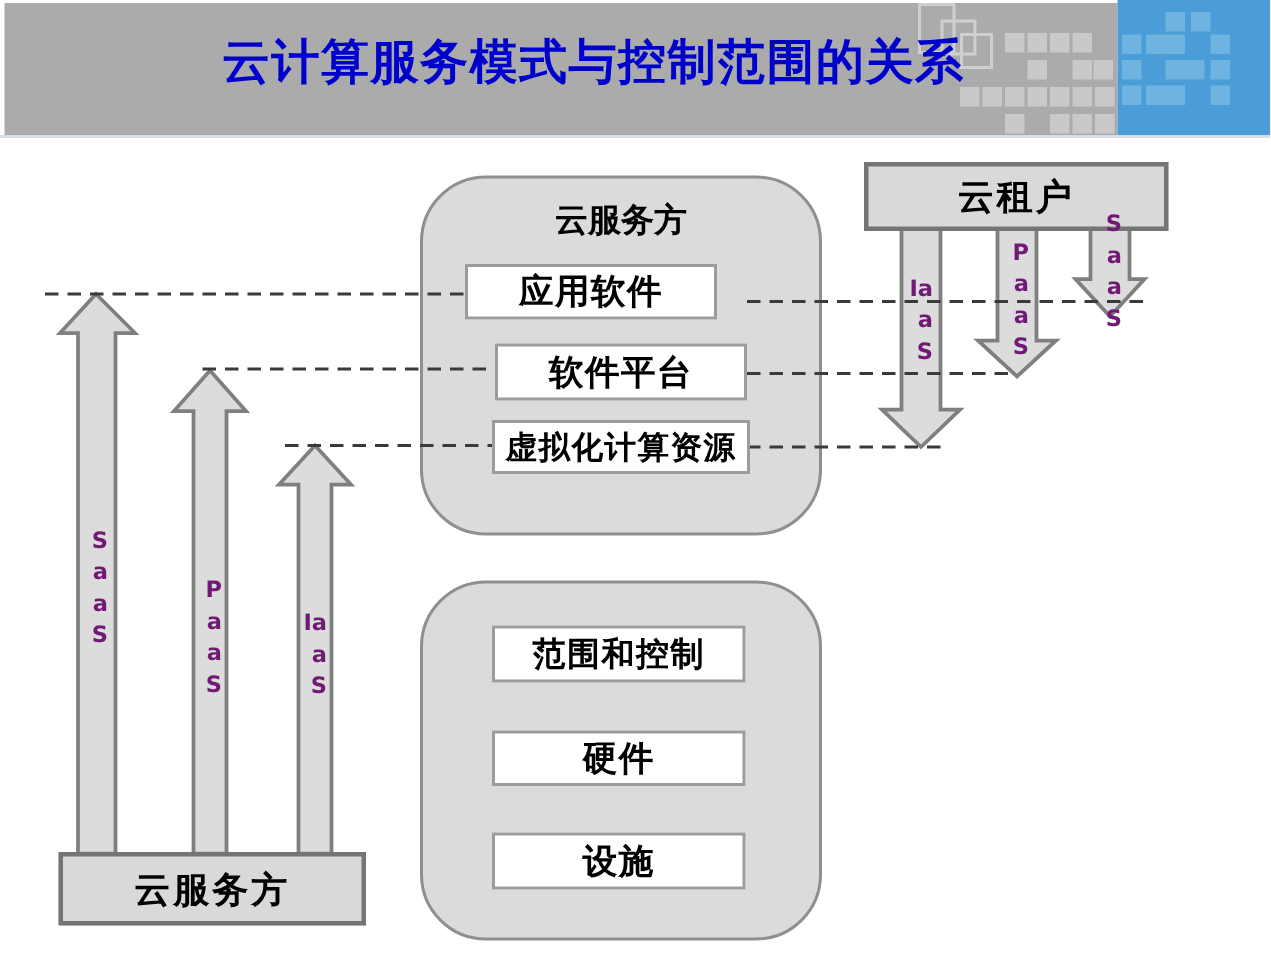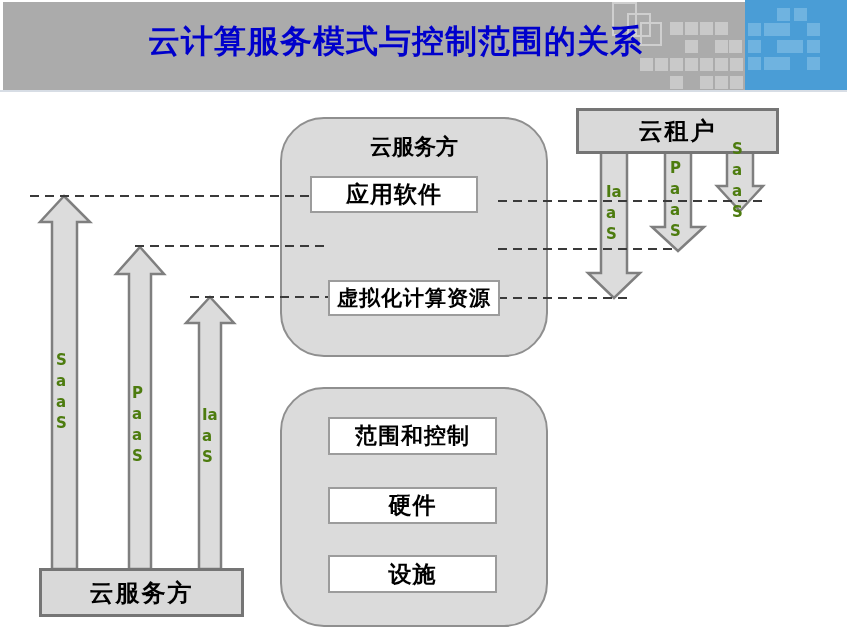--- a/index.html
+++ b/index.html
@@ -49,22 +49,22 @@
     font-size:24px;font-weight:bold;color:#000;z-index:4;letter-spacing:2px;
   }
   #provider-box{left:39px;top:568px;width:205px;height:49px;}
   #tenant-box{left:576px;top:108px;width:203px;height:46px;}
   
   #diagram-svg{position:absolute;left:0;top:0;z-index:2;}
   .arrow{fill:var(--arrow_fill);stroke:var(--arrow_border);stroke-width:2.5;stroke-linejoin:miter;}
   .dash{stroke:var(--dashed_line);stroke-width:2;stroke-dasharray:9 6;fill:none;}
   
   .vlabel{
-    position:absolute;width:16px;text-align:left;word-break:break-all;
-    font-size:15px;font-weight:bold;color:#4d7c0f;line-height:21px;z-index:5;
+    position:absolute;width:16px;text-align:right;word-break:break-all;
+    font-size:15px;font-weight:bold;color:#701a75;line-height:21px;z-index:5;
   }
   #lbl-l-saas{left:56px;top:350px;}
   #lbl-l-paas{left:132px;top:383px;}
   #lbl-l-iaas{left:202px;top:405px;}
   #lbl-r-iaas{left:606px;top:182px;}
   #lbl-r-paas{left:670px;top:158px;}
   #lbl-r-saas{left:732px;top:139px;}
 </style>
 </head>
 <body>
@@ -129,20 +129,21 @@
 
     <line class="dash" x1="30" y1="196" x2="330" y2="196"></line>
     <line class="dash" x1="498" y1="201" x2="766" y2="201"></line>
     <line class="dash" x1="135" y1="246" x2="330" y2="246"></line>
     <line class="dash" x1="498" y1="249" x2="678" y2="249"></line>
     <line class="dash" x1="190" y1="297" x2="328" y2="297"></line>
     <line class="dash" x1="498" y1="298" x2="633" y2="298"></line>
   </svg>
 
   <div id="box-app" class="wbox">应用软件</div>
+  <div id="box-plat" class="wbox">软件平台</div>
   <div id="box-virt" class="wbox">虚拟化计算资源</div>
   <div id="box-abs" class="wbox">范围和控制</div>
   <div id="box-fac" class="wbox">设施</div>
   <div id="box-hw" class="wbox">硬件</div>
 
   <div id="provider-box" class="end-box">云服务方</div>
   <div id="tenant-box" class="end-box">云租户</div>
 
   <div id="lbl-l-saas" class="vlabel">SaaS</div>
   <div id="lbl-l-paas" class="vlabel">PaaS</div>

